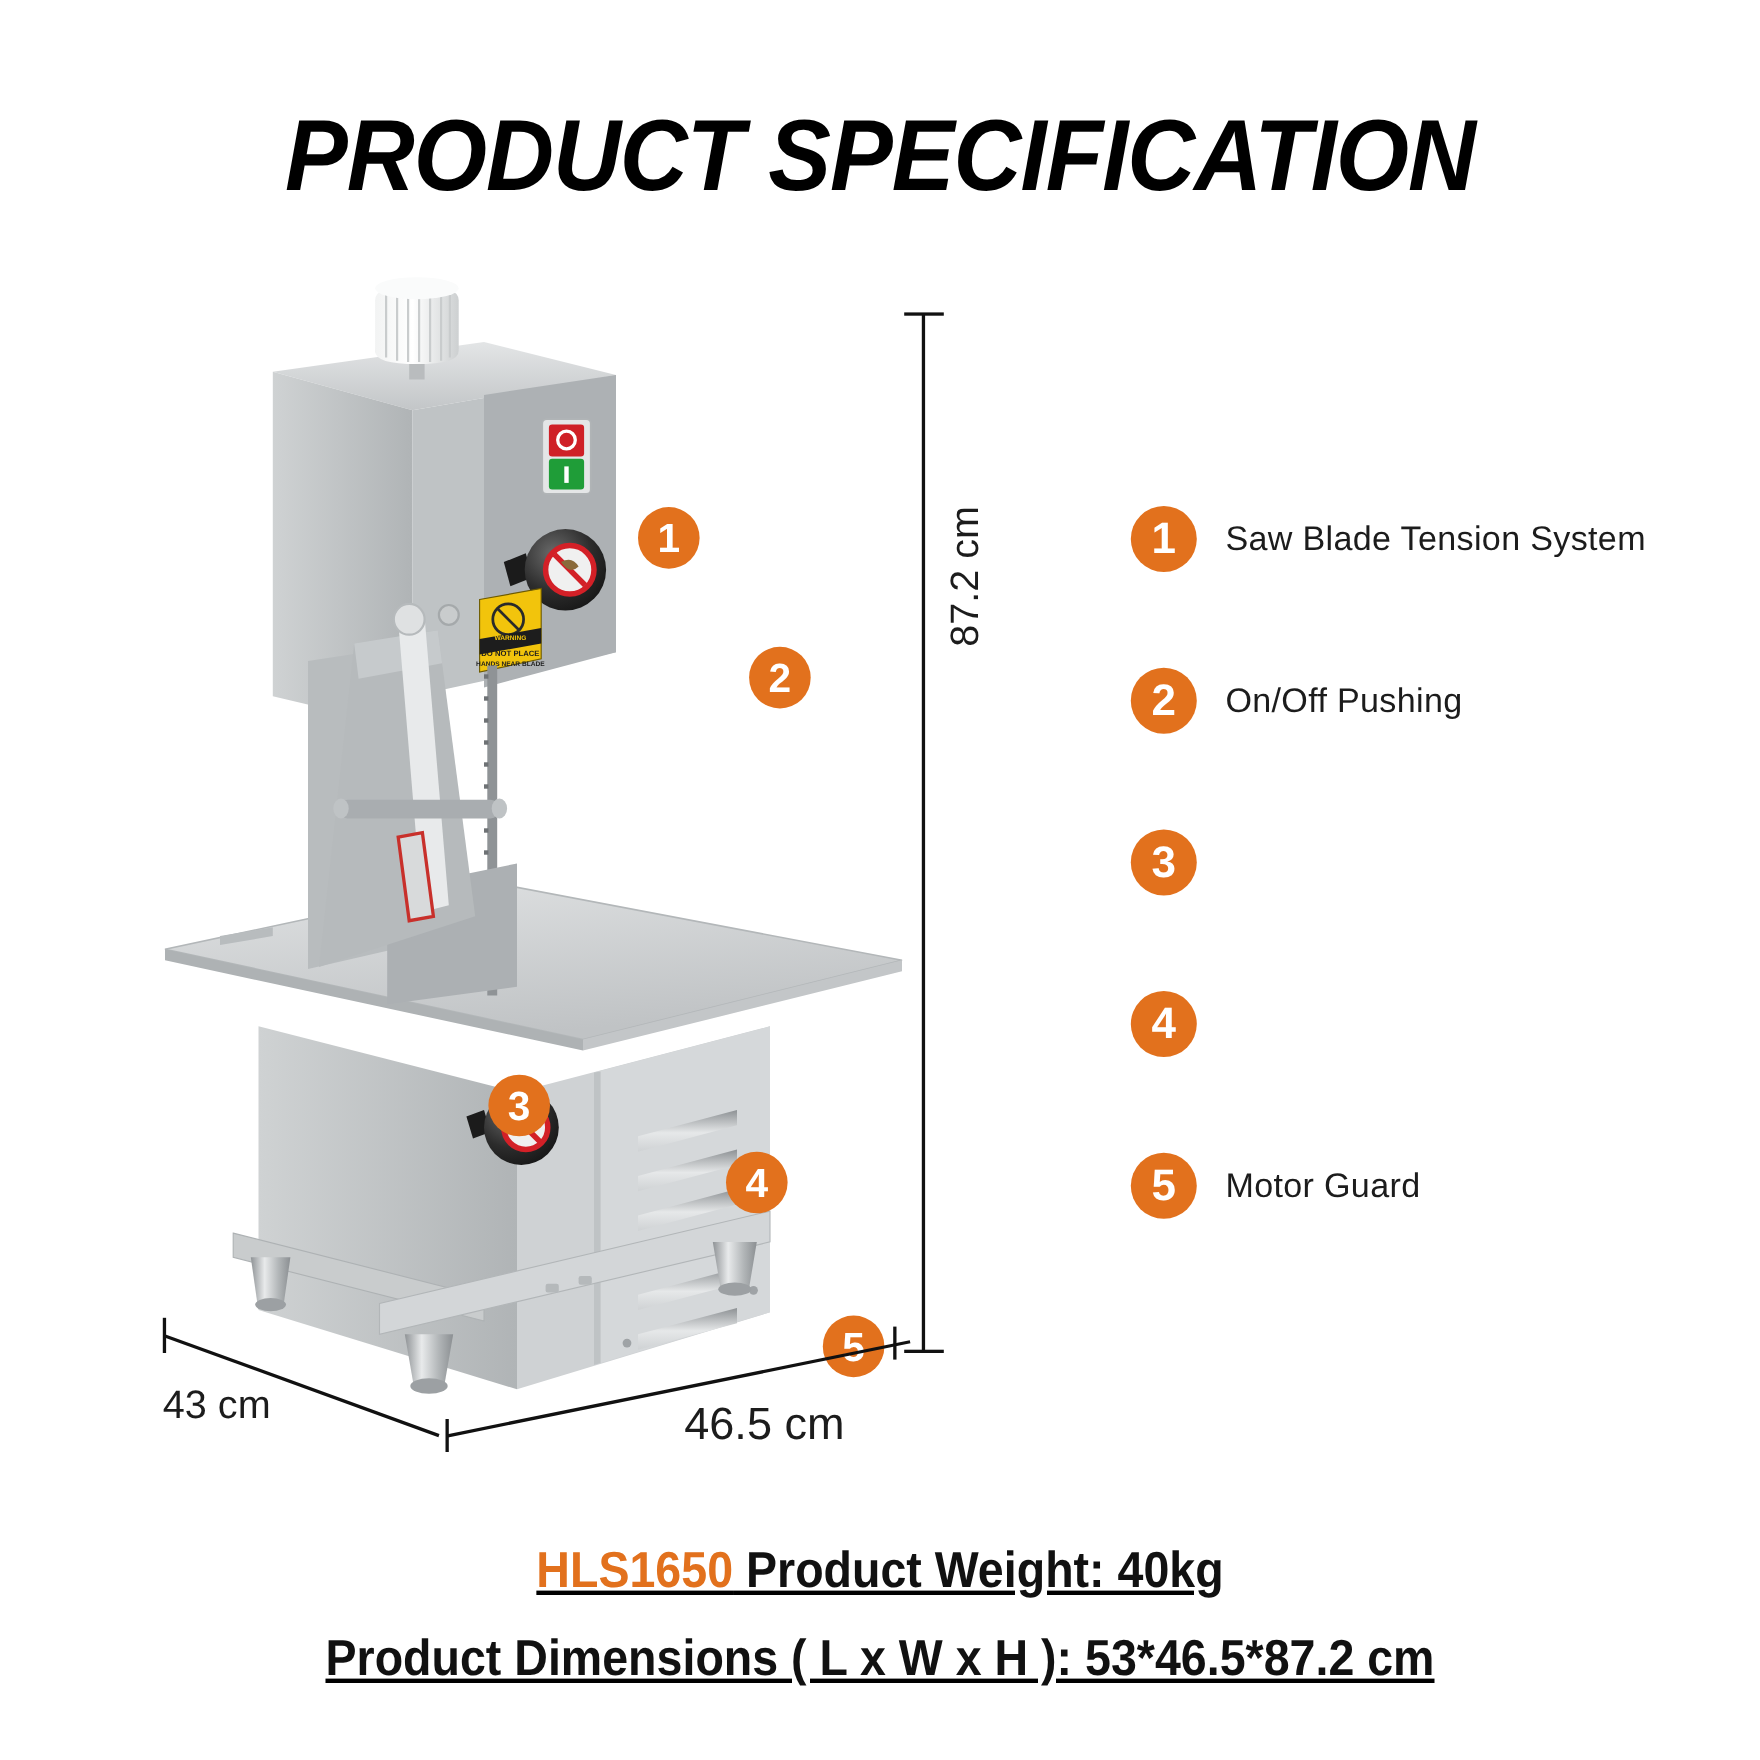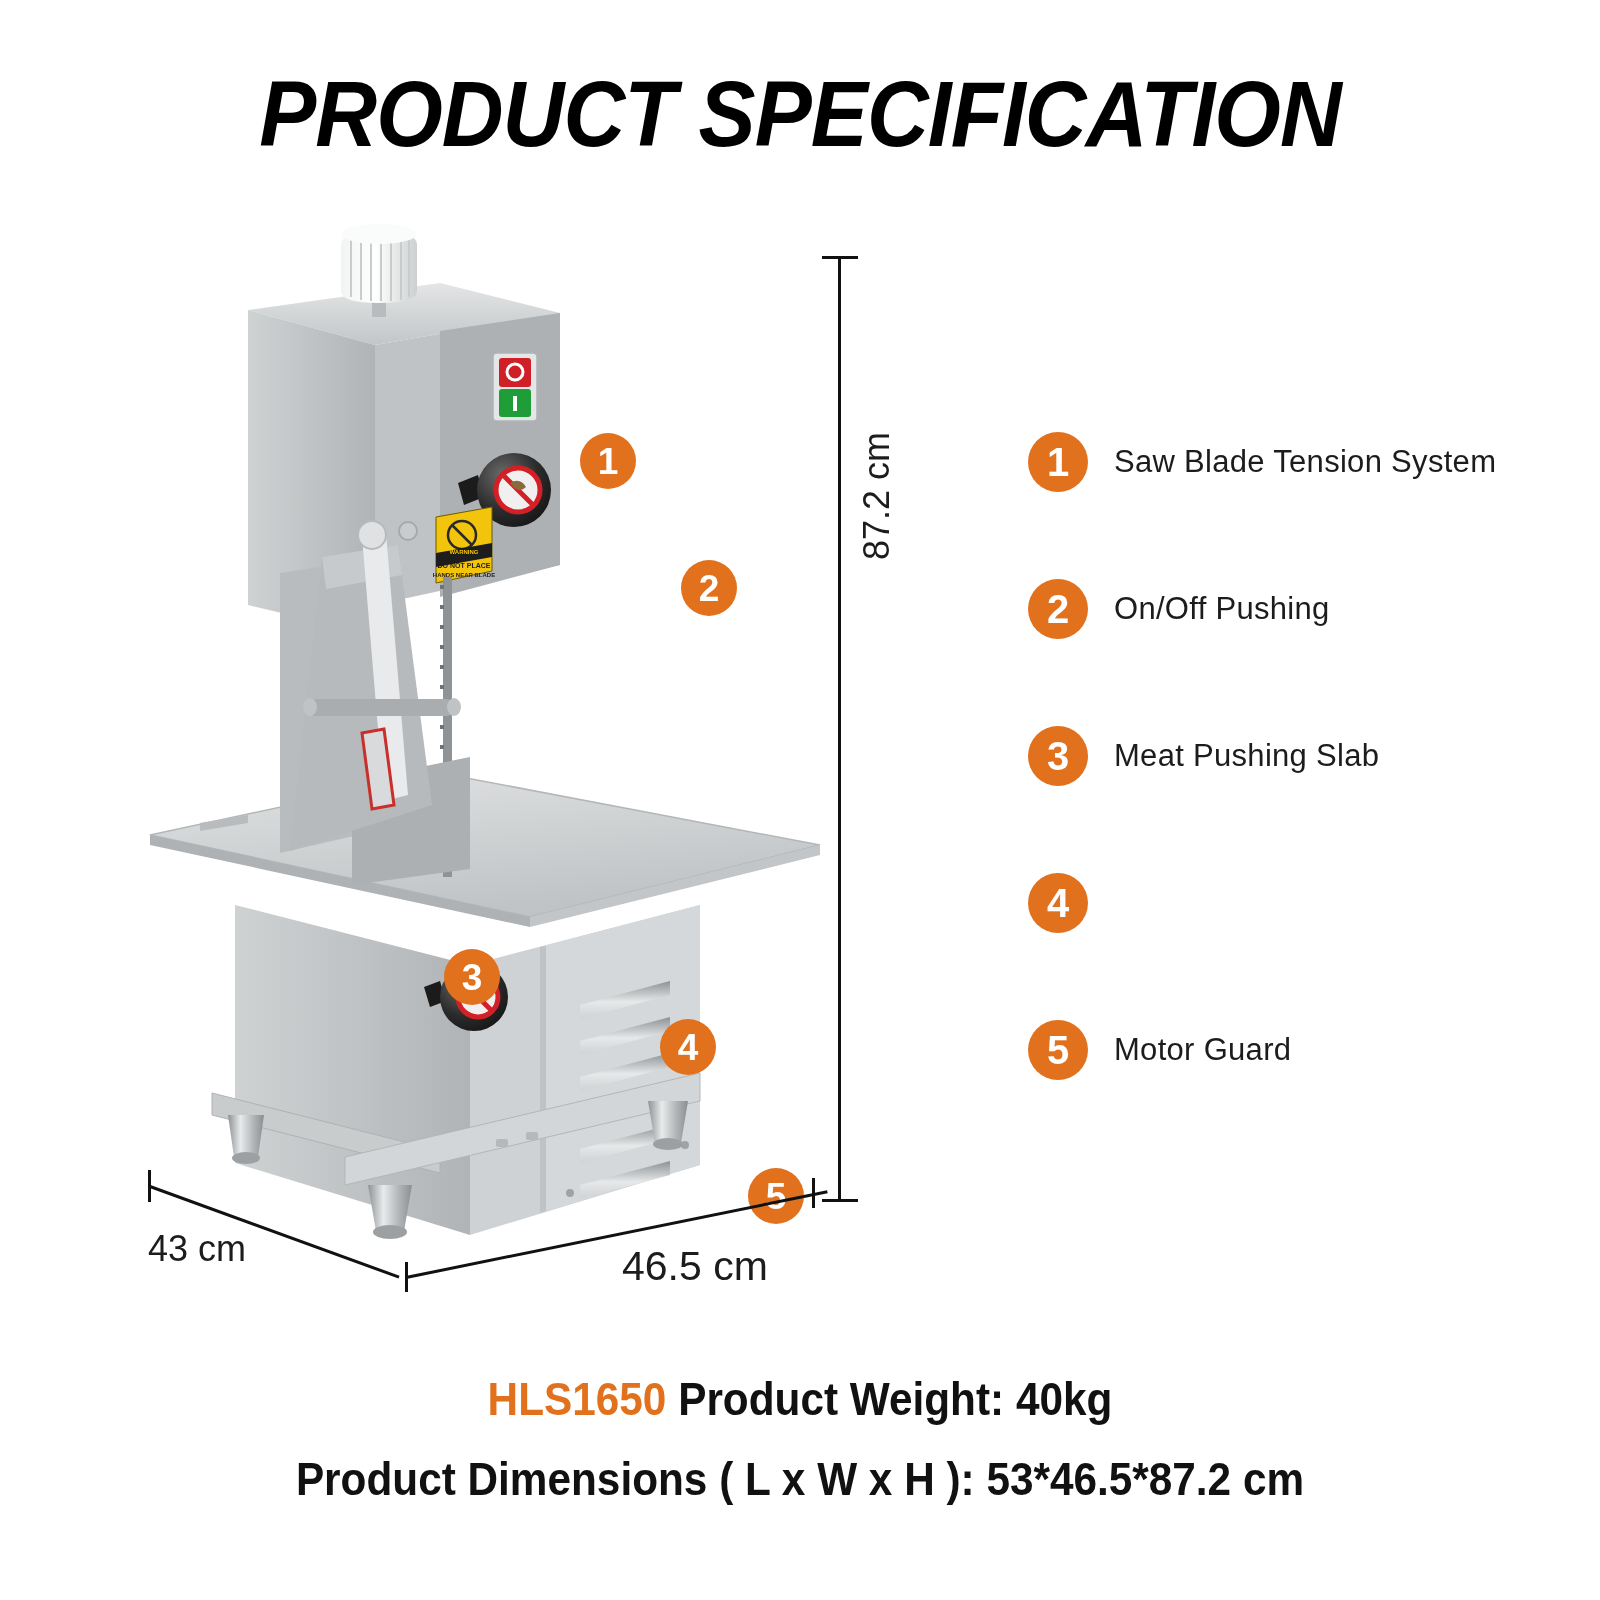--- a/index.html
+++ b/index.html
@@ -3,21 +3,21 @@
 <meta charset="utf-8">
 <style>
   html,body{margin:0;padding:0;}
   body{
     width:1600px;height:1600px;
     background:#ffffff;
     font-family:"Liberation Sans", sans-serif;
     overflow:hidden;
     position:relative;
   }
-  .page{position:absolute;inset:0;}
+  .page{position:absolute;inset:0;margin-top:28px;}
 
   
   #page-title{
     position:absolute;left:0;top:62px;width:1600px;
     text-align:center;
     font-family:"Liberation Sans", sans-serif;
     font-weight:bold;font-style:italic;
     font-size:92px;letter-spacing:-1px;
     color:#000;
     transform:scaleX(0.93);
@@ -37,21 +37,21 @@
     display:flex;align-items:center;justify-content:center;
     font-size:40px;font-weight:bold;
     line-height:1;flex:0 0 auto;
   }
   .legend-label{
     margin-left:26px;font-size:31px;color:#1c1c1c;
     font-weight:400;letter-spacing:0.3px;white-space:nowrap;
   }
 
   
-  #spec-block{position:absolute;left:0;top:1372px;width:1600px;text-align:center;}
+  #spec-block{position:absolute;left:0;top:1372px;width:1600px;text-align:center;text-decoration:underline;}
   .spec-line{
     font-weight:bold;color:#111;white-space:nowrap;
     transform:scaleX(0.92);
   }
   #spec-line-1{font-size:46px;margin-bottom:26px;}
   #spec-line-2{font-size:46px;}
   .model-code{color:#e2711d;}
 
   
   .dimline{position:absolute;background:#111;}
@@ -334,21 +334,20 @@
     <div class="legend-row">
       <div class="badge">1</div>
       <div class="legend-label">Saw Blade Tension System</div>
     </div>
     <div class="legend-row">
       <div class="badge">2</div>
       <div class="legend-label">On/Off Pushing</div>
     </div>
     <div class="legend-row">
       <div class="badge">3</div>
-      <div class="legend-label">Meat Pushing Slab</div>
     </div>
     <div class="legend-row">
       <div class="badge">4</div>
     </div>
     <div class="legend-row">
       <div class="badge">5</div>
       <div class="legend-label">Motor Guard</div>
     </div>
   </div>
 

